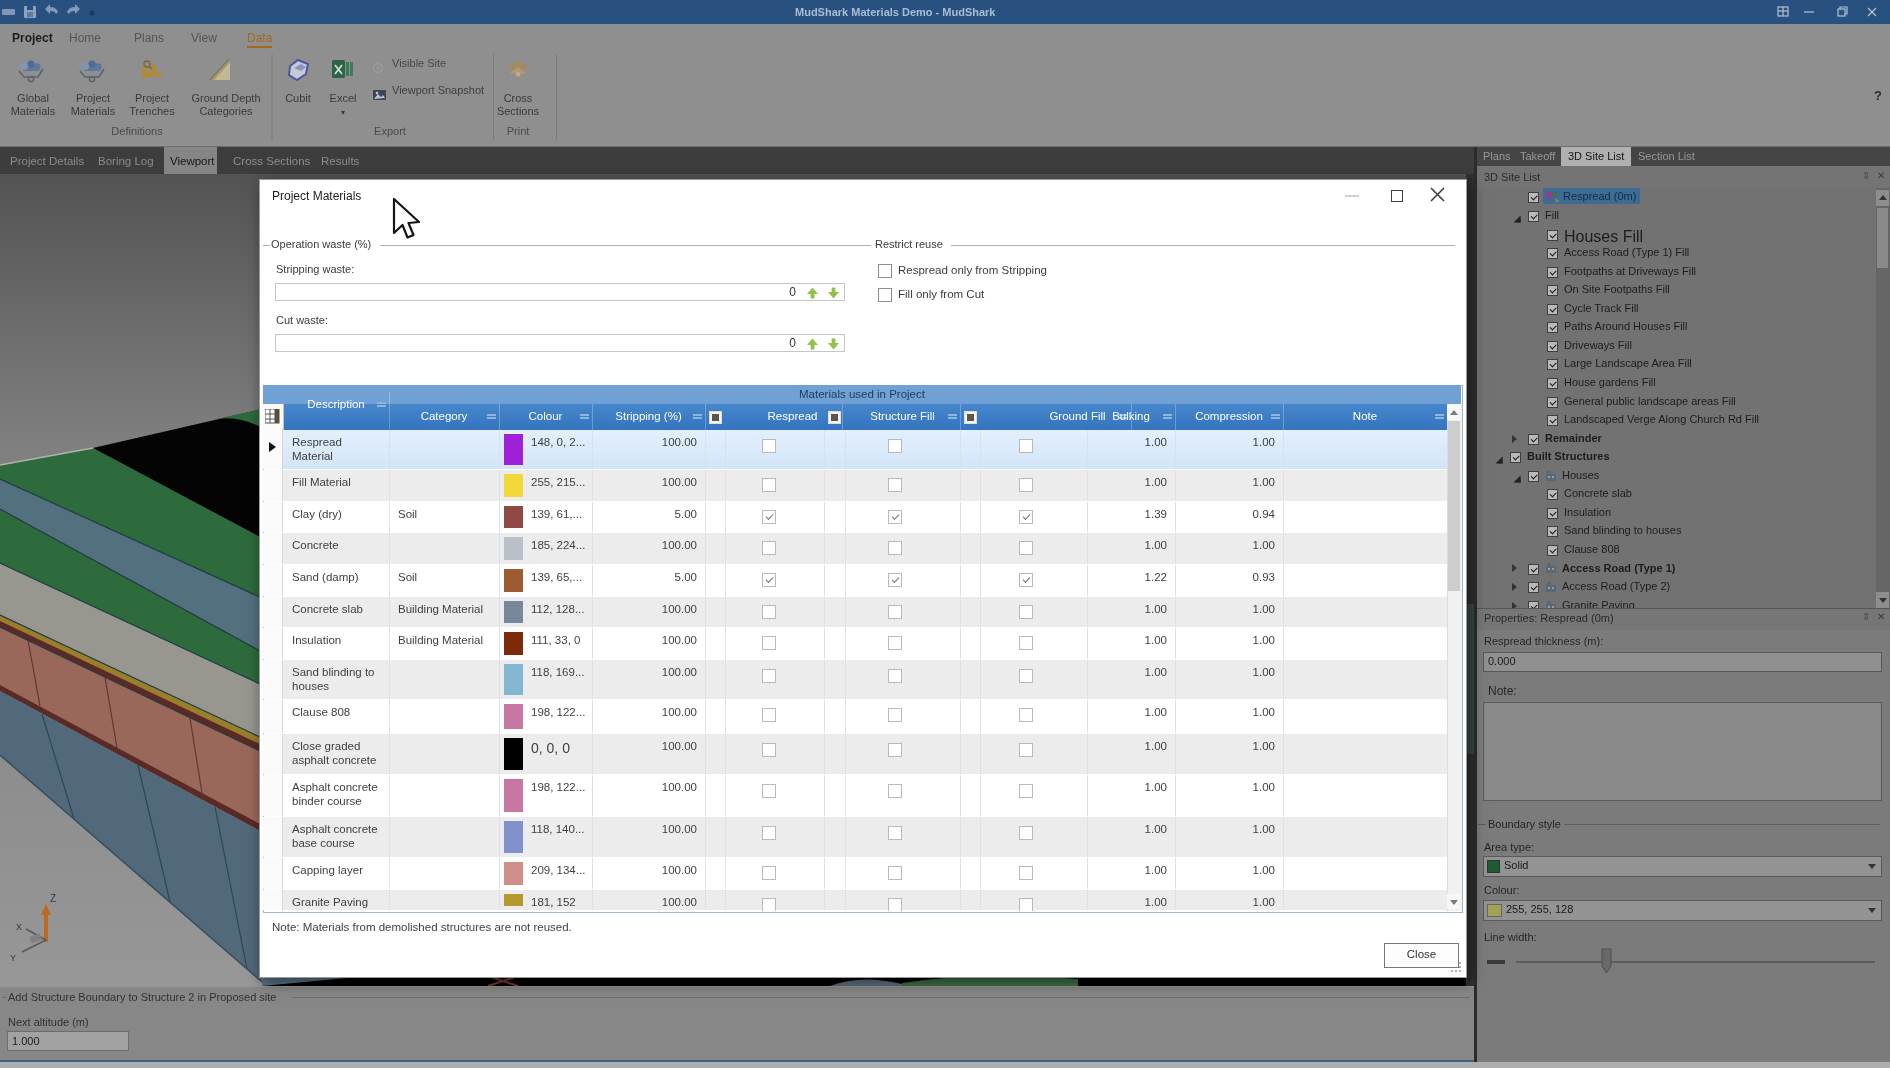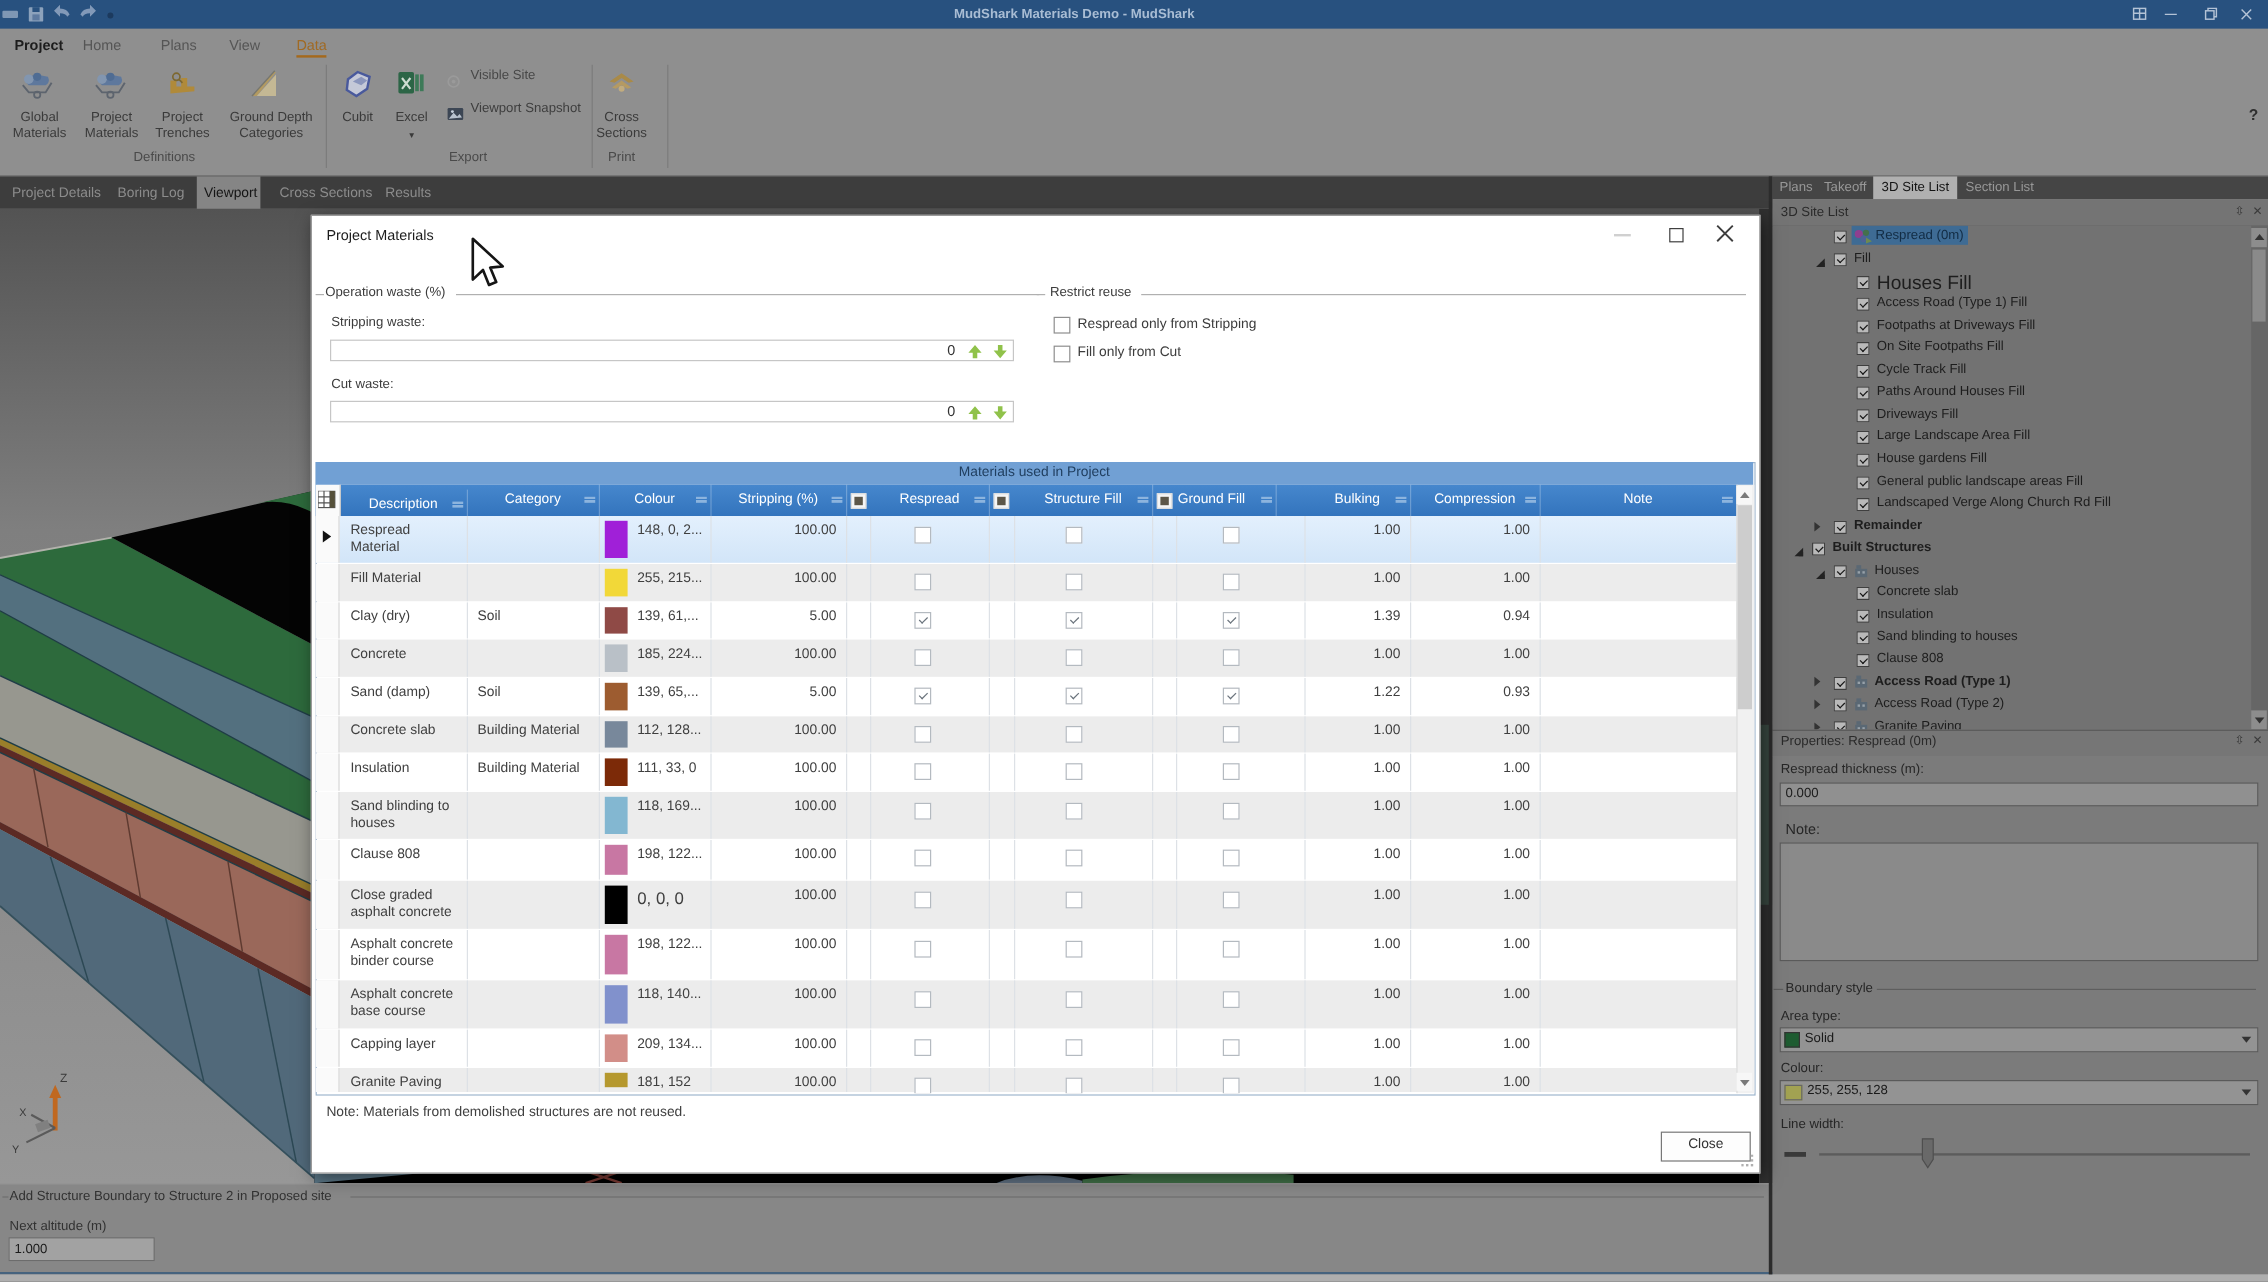--- a/index.html
+++ b/index.html
@@ -396,60 +396,60 @@
 <div class="abs" style="left:263px;top:385px;width:1198px;height:526px;background:#fff;border:1px solid #9fb6cd"></div>
 <div class="abs" style="left:263px;top:385px;width:1198px;height:19px;background:#71a0d4">
     <div style="text-align:center;font-size:11.5px;color:#203f60;margin-top:3px">Materials used in Project</div>
   </div>
 <div class="abs" style="left:263px;top:404px;width:1198px;height:26px;background:linear-gradient(#4687cd,#3374bd)"></div>
 <div class="abs" style="left:263px;top:404px;width:20px;height:26px;background:#fafafa;border-right:1px solid #c2c2c2;border-bottom:1px solid #c2c2c2"><svg width="15" height="15" style="margin:5px 0 0 2px">
       <rect x="0" y="0" width="14" height="14" fill="#fff" stroke="#555"></rect>
       <path d="M0 5 h14 M0 10 h14 M5 0 v14 M10 0 v14" stroke="#555"></path>
       <rect x="10" y="0" width="4" height="14" fill="#55503a"></rect>
     </svg></div>
-<div class="abs" style="left:283px;top:408px;width:106px;height:37px;border-right:1px solid rgba(255,255,255,0.25)">
+<div class="abs" style="left:283px;top:392px;width:106px;height:37px;border-right:1px solid rgba(255,255,255,0.25)">
     <div style="text-align:center;font-size:11.5px;color:#fff;margin-top:6px">Description</div>
     <span style="position:absolute;right:3px;top:10px;width:9px;height:5px;background:linear-gradient(#8cb4de,#8cb4de 2px,transparent 2px,transparent 3px,#8cb4de 3px,#8cb4de 5px)"></span>
   </div>
 <div class="abs" style="left:389px;top:404px;width:110px;height:26px;border-right:1px solid rgba(255,255,255,0.25)">
     <div style="text-align:center;font-size:11.5px;color:#fff;margin-top:6px">Category</div>
     <span style="position:absolute;right:3px;top:10px;width:9px;height:5px;background:linear-gradient(#8cb4de,#8cb4de 2px,transparent 2px,transparent 3px,#8cb4de 3px,#8cb4de 5px)"></span>
   </div>
 <div class="abs" style="left:499px;top:404px;width:93px;height:26px;border-right:1px solid rgba(255,255,255,0.25)">
     <div style="text-align:center;font-size:11.5px;color:#fff;margin-top:6px">Colour</div>
     <span style="position:absolute;right:3px;top:10px;width:9px;height:5px;background:linear-gradient(#8cb4de,#8cb4de 2px,transparent 2px,transparent 3px,#8cb4de 3px,#8cb4de 5px)"></span>
   </div>
 <div class="abs" style="left:592px;top:404px;width:113px;height:26px;border-right:1px solid rgba(255,255,255,0.25)">
     <div style="text-align:center;font-size:11.5px;color:#fff;margin-top:6px">Stripping (%)</div>
     <span style="position:absolute;right:3px;top:10px;width:9px;height:5px;background:linear-gradient(#8cb4de,#8cb4de 2px,transparent 2px,transparent 3px,#8cb4de 3px,#8cb4de 5px)"></span>
   </div>
 <div class="abs" style="left:705px;top:404px;width:20px;height:26px;">
     <div style="width:11px;height:11px;background:#f5f5f5;border:1px solid #ddd;margin:7px auto 0">
       <div style="width:7px;height:7px;background:#5c5648;margin:2px"></div>
     </div>
   </div>
-<div class="abs" style="left:725px;top:404px;width:99px;height:26px;border-right:1px solid rgba(255,255,255,0.25)">
+<div class="abs" style="left:743px;top:404px;width:99px;height:26px;border-right:1px solid rgba(255,255,255,0.25)">
     <div style="text-align:center;font-size:11.5px;color:#fff;margin-top:6px">Respread</div>
     <span style="position:absolute;right:3px;top:10px;width:9px;height:5px;background:linear-gradient(#8cb4de,#8cb4de 2px,transparent 2px,transparent 3px,#8cb4de 3px,#8cb4de 5px)"></span>
   </div>
 <div class="abs" style="left:824px;top:404px;width:21px;height:26px;">
     <div style="width:11px;height:11px;background:#f5f5f5;border:1px solid #ddd;margin:7px auto 0">
       <div style="width:7px;height:7px;background:#5c5648;margin:2px"></div>
     </div>
   </div>
 <div class="abs" style="left:845px;top:404px;width:115px;height:36px;border-right:1px solid rgba(255,255,255,0.25)">
     <div style="text-align:center;font-size:11.5px;color:#fff;margin-top:6px">Structure Fill</div>
     <span style="position:absolute;right:3px;top:10px;width:9px;height:5px;background:linear-gradient(#8cb4de,#8cb4de 2px,transparent 2px,transparent 3px,#8cb4de 3px,#8cb4de 5px)"></span>
   </div>
 <div class="abs" style="left:960px;top:404px;width:20px;height:26px;">
     <div style="width:11px;height:11px;background:#f5f5f5;border:1px solid #ddd;margin:7px auto 0">
       <div style="width:7px;height:7px;background:#5c5648;margin:2px"></div>
     </div>
   </div>
-<div class="abs" style="left:956px;top:404px;width:107px;height:26px;border-right:1px solid rgba(255,255,255,0.25)">
+<div class="abs" style="left:1024px;top:404px;width:107px;height:26px;border-right:1px solid rgba(255,255,255,0.25)">
     <div style="text-align:center;font-size:11.5px;color:#fff;margin-top:6px">Ground Fill</div>
     <span style="position:absolute;right:3px;top:10px;width:9px;height:5px;background:linear-gradient(#8cb4de,#8cb4de 2px,transparent 2px,transparent 3px,#8cb4de 3px,#8cb4de 5px)"></span>
   </div>
 <div class="abs" style="left:1087px;top:404px;width:88px;height:26px;border-right:1px solid rgba(255,255,255,0.25)">
     <div style="text-align:center;font-size:11.5px;color:#fff;margin-top:6px">Bulking</div>
     <span style="position:absolute;right:3px;top:10px;width:9px;height:5px;background:linear-gradient(#8cb4de,#8cb4de 2px,transparent 2px,transparent 3px,#8cb4de 3px,#8cb4de 5px)"></span>
   </div>
 <div class="abs" style="left:1175px;top:404px;width:108px;height:26px;border-right:1px solid rgba(255,255,255,0.25)">
     <div style="text-align:center;font-size:11.5px;color:#fff;margin-top:6px">Compression</div>
     <span style="position:absolute;right:3px;top:10px;width:9px;height:5px;background:linear-gradient(#8cb4de,#8cb4de 2px,transparent 2px,transparent 3px,#8cb4de 3px,#8cb4de 5px)"></span>

